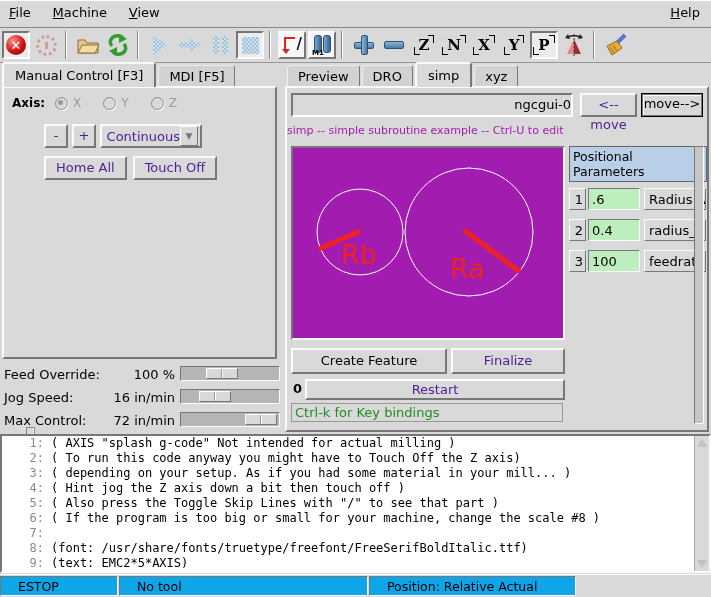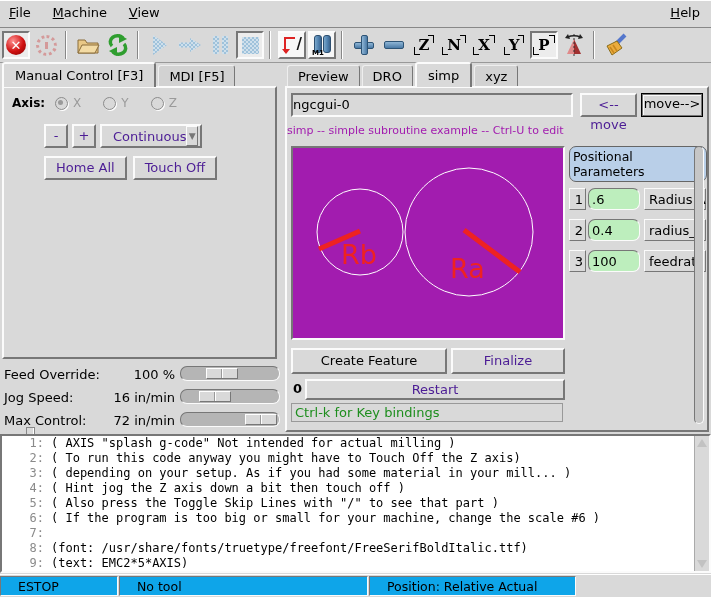--- a/index.html
+++ b/index.html
@@ -5,21 +5,21 @@
   html,body{margin:0;padding:0}
   body{
     width:711px;height:597px;position:relative;overflow:hidden;
     background:#d9d9d9;
     font-family:"DejaVu Sans",sans-serif;font-size:12px;color:#000;
   }
   
   .raised{border-top:2px solid #fbfbfb;border-left:2px solid #fbfbfb;border-bottom:2px solid #777;border-right:2px solid #777;}
   .raised1{border-top:1px solid #fbfbfb;border-left:1px solid #fbfbfb;border-bottom:1px solid #777;border-right:1px solid #777;}
   .sunken{border-top:2px solid #777;border-left:2px solid #777;border-bottom:2px solid #fbfbfb;border-right:2px solid #fbfbfb;}
-  .sunken1{border-top:1px solid #777;border-left:1px solid #777;border-bottom:1px solid #fbfbfb;border-right:1px solid #fbfbfb;border-radius:7px;}
+  .sunken1{border-top:1px solid #777;border-left:1px solid #777;border-bottom:1px solid #fbfbfb;border-right:1px solid #fbfbfb;}
   .btn{background:#d9d9d9;text-align:center;cursor:default;box-sizing:border-box;}
   .disabled{color:#4c1d95;}
   
   .menubar{position:absolute;left:0;top:0;width:711px;height:27px;background:#d9d9d9;border-bottom:1px solid #888;box-shadow:0 1px 0 #fff inset;}
   .menu-item{display:inline-block;padding:5px 9px 4px 9px;font-size:13px;}
   .menu-item::first-letter{text-decoration:underline;}
   .menu-right{position:absolute;right:2px;top:0;}
   
   .toolbar{position:absolute;left:0;top:28px;width:711px;height:34px;background:#d9d9d9;border-bottom:1px solid #999;display:flex;align-items:center;}
   .tbtn{width:28px;height:28px;margin-left:2px;display:flex;align-items:center;justify-content:center;position:relative;box-sizing:border-box;background:#d9d9d9;}
@@ -63,36 +63,36 @@
   .rframe{position:absolute;left:0;top:24px;width:424px;height:346px;box-sizing:border-box;background:#d9d9d9;z-index:2;}
   
   .axisrow{position:absolute;left:8px;top:8px;display:flex;align-items:center;gap:0;}
   .axislbl{font-weight:bold;margin-right:10px;}
   .radio{display:flex;align-items:center;margin-right:22px;color:#9a9a9a;}
   .rdot{width:11px;height:11px;border-radius:50%;border:1px solid #8b8b8b;background:#d9d9d9;margin-right:5px;position:relative;box-shadow:1px 1px 0 #fff;}
   .rdot.sel::after{content:"";position:absolute;left:2px;top:2px;width:5px;height:5px;border-radius:50%;background:#9a9a9a;}
   .jogrow{position:absolute;left:40px;top:36px;display:flex;align-items:center;}
   .jbtn{width:24px;height:24px;line-height:20px;margin-right:4px;font-size:13px;}
   .combo{width:102px;height:24px;display:flex;align-items:center;box-sizing:border-box;background:#d9d9d9;}
-  .combo .ctext{flex:1;padding-left:11px;font-size:13px;text-align:right;}
+  .combo .ctext{flex:1;padding-left:4px;font-size:13px;text-align:right;}
   .combo .carrow{width:16px;height:18px;margin-right:2px;display:flex;align-items:center;justify-content:center;font-size:9px;color:#777;}
   .homerow{position:absolute;left:40px;top:68px;display:flex;}
   .hbtn{height:24px;line-height:20px;padding:0 10px;margin-right:6px;font-size:13px;}
   
   .sliders{position:absolute;left:0;top:302px;width:283px;}
   .srow{position:relative;height:22px;margin-bottom:1px;}
   .slbl{position:absolute;left:4px;top:3px;font-size:13px;}
   .sval{position:absolute;left:90px;top:3px;width:85px;text-align:right;font-size:13px;}
   .trough{position:absolute;left:180px;top:2px;width:100px;height:15px;background:#b5b5b5;box-sizing:border-box;}
   .shandle{position:absolute;top:1px;width:30px;height:9px;background:#d9d9d9;border-top:1px solid #fff;border-left:1px solid #fff;border-bottom:1px solid #777;border-right:1px solid #777;}
   .shandle::after{content:"";position:absolute;left:14px;top:0;height:100%;border-left:1px solid #999;border-right:1px solid #fff;}
   .grip{position:absolute;left:26px;top:365px;width:7px;height:7px;background:#d9d9d9;border:1px solid #888;box-shadow:-1px -1px 0 #fff inset;}
   
   .ngcrow{position:absolute;left:4px;top:5px;width:412px;height:26px;}
-  .ngcname{position:absolute;left:0;top:0;width:282px;height:24px;box-sizing:border-box;background:#d9d9d9;text-align:left;line-height:20px;font-size:13px;}
+  .ngcname{position:absolute;left:0;top:0;width:282px;height:24px;box-sizing:border-box;background:#d9d9d9;text-align:right;line-height:20px;font-size:13px;}
   .mvleft{position:absolute;left:289px;top:0;width:57px;height:24px;line-height:20px;font-size:13px;}
   .mvright{position:absolute;left:350px;top:0;width:62px;height:24px;line-height:20px;font-size:13px;border:1px solid #000;box-shadow:1px 1px 0 #777 inset,-1px -1px 0 #777 inset,2px 2px 0 #fbfbfb inset;}
   .infoline{position:absolute;left:0;top:36px;color:#a21caf;font-size:11px;}
   .gcanvas{position:absolute;left:4px;top:58px;width:274px;height:194px;box-sizing:border-box;background:#a21caf;}
   .params{position:absolute;left:282px;top:58px;width:138px;}
   .phdr{box-sizing:border-box;width:138px;background:#b9cfe8;border:1px solid #666;padding:2px 3px;font-size:12.5px;margin-bottom:5px;}
   .prow{display:flex;align-items:center;margin-bottom:7px;height:24px;}
   .pnum{width:17px;height:22px;box-sizing:border-box;background:#d9d9d9;text-align:right;padding:3px 2px 0 0;font-size:13px;}
   .pval{width:52px;height:22px;box-sizing:border-box;background:#bdeebd;margin-left:2px;padding:3px 0 0 3px;font-size:13px;}
   .pname{width:62px;height:22px;box-sizing:border-box;background:#d9d9d9;margin-left:4px;padding:3px 0 0 4px;font-size:13px;white-space:nowrap;}
@@ -350,21 +350,21 @@
     </div>
   </div>
 </div>
 
 <div class="gcode">
   <div class="gline"><span class="gnum">1:</span><span class="gtext">( AXIS "splash g-code" Not intended for actual milling )</span></div>
   <div class="gline"><span class="gnum">2:</span><span class="gtext">( To run this code anyway you might have to Touch Off the Z axis)</span></div>
   <div class="gline"><span class="gnum">3:</span><span class="gtext">( depending on your setup. As if you had some material in your mill... )</span></div>
   <div class="gline"><span class="gnum">4:</span><span class="gtext">( Hint jog the Z axis down a bit then touch off )</span></div>
   <div class="gline"><span class="gnum">5:</span><span class="gtext">( Also press the Toggle Skip Lines with "/" to see that part )</span></div>
-  <div class="gline"><span class="gnum">6:</span><span class="gtext">( If the program is too big or small for your machine, change the scale #6 )</span></div>
+  <div class="gline"><span class="gnum">6:</span><span class="gtext">( If the program is too big or small for your machine, change the scale #8 )</span></div>
   <div class="gline"><span class="gnum">7:</span><span class="gtext"></span></div>
   <div class="gline"><span class="gnum">8:</span><span class="gtext">(font: /usr/share/fonts/truetype/freefont/FreeSerifBoldItalic.ttf)</span></div>
   <div class="gline"><span class="gnum">9:</span><span class="gtext">(text: EMC2*5*AXIS)</span></div>
 </div>
 <div class="gscroll">
   <div class="sarrow up"></div>
   <div class="sarrow down"></div>
 </div>
 
 <div class="statusbar">

